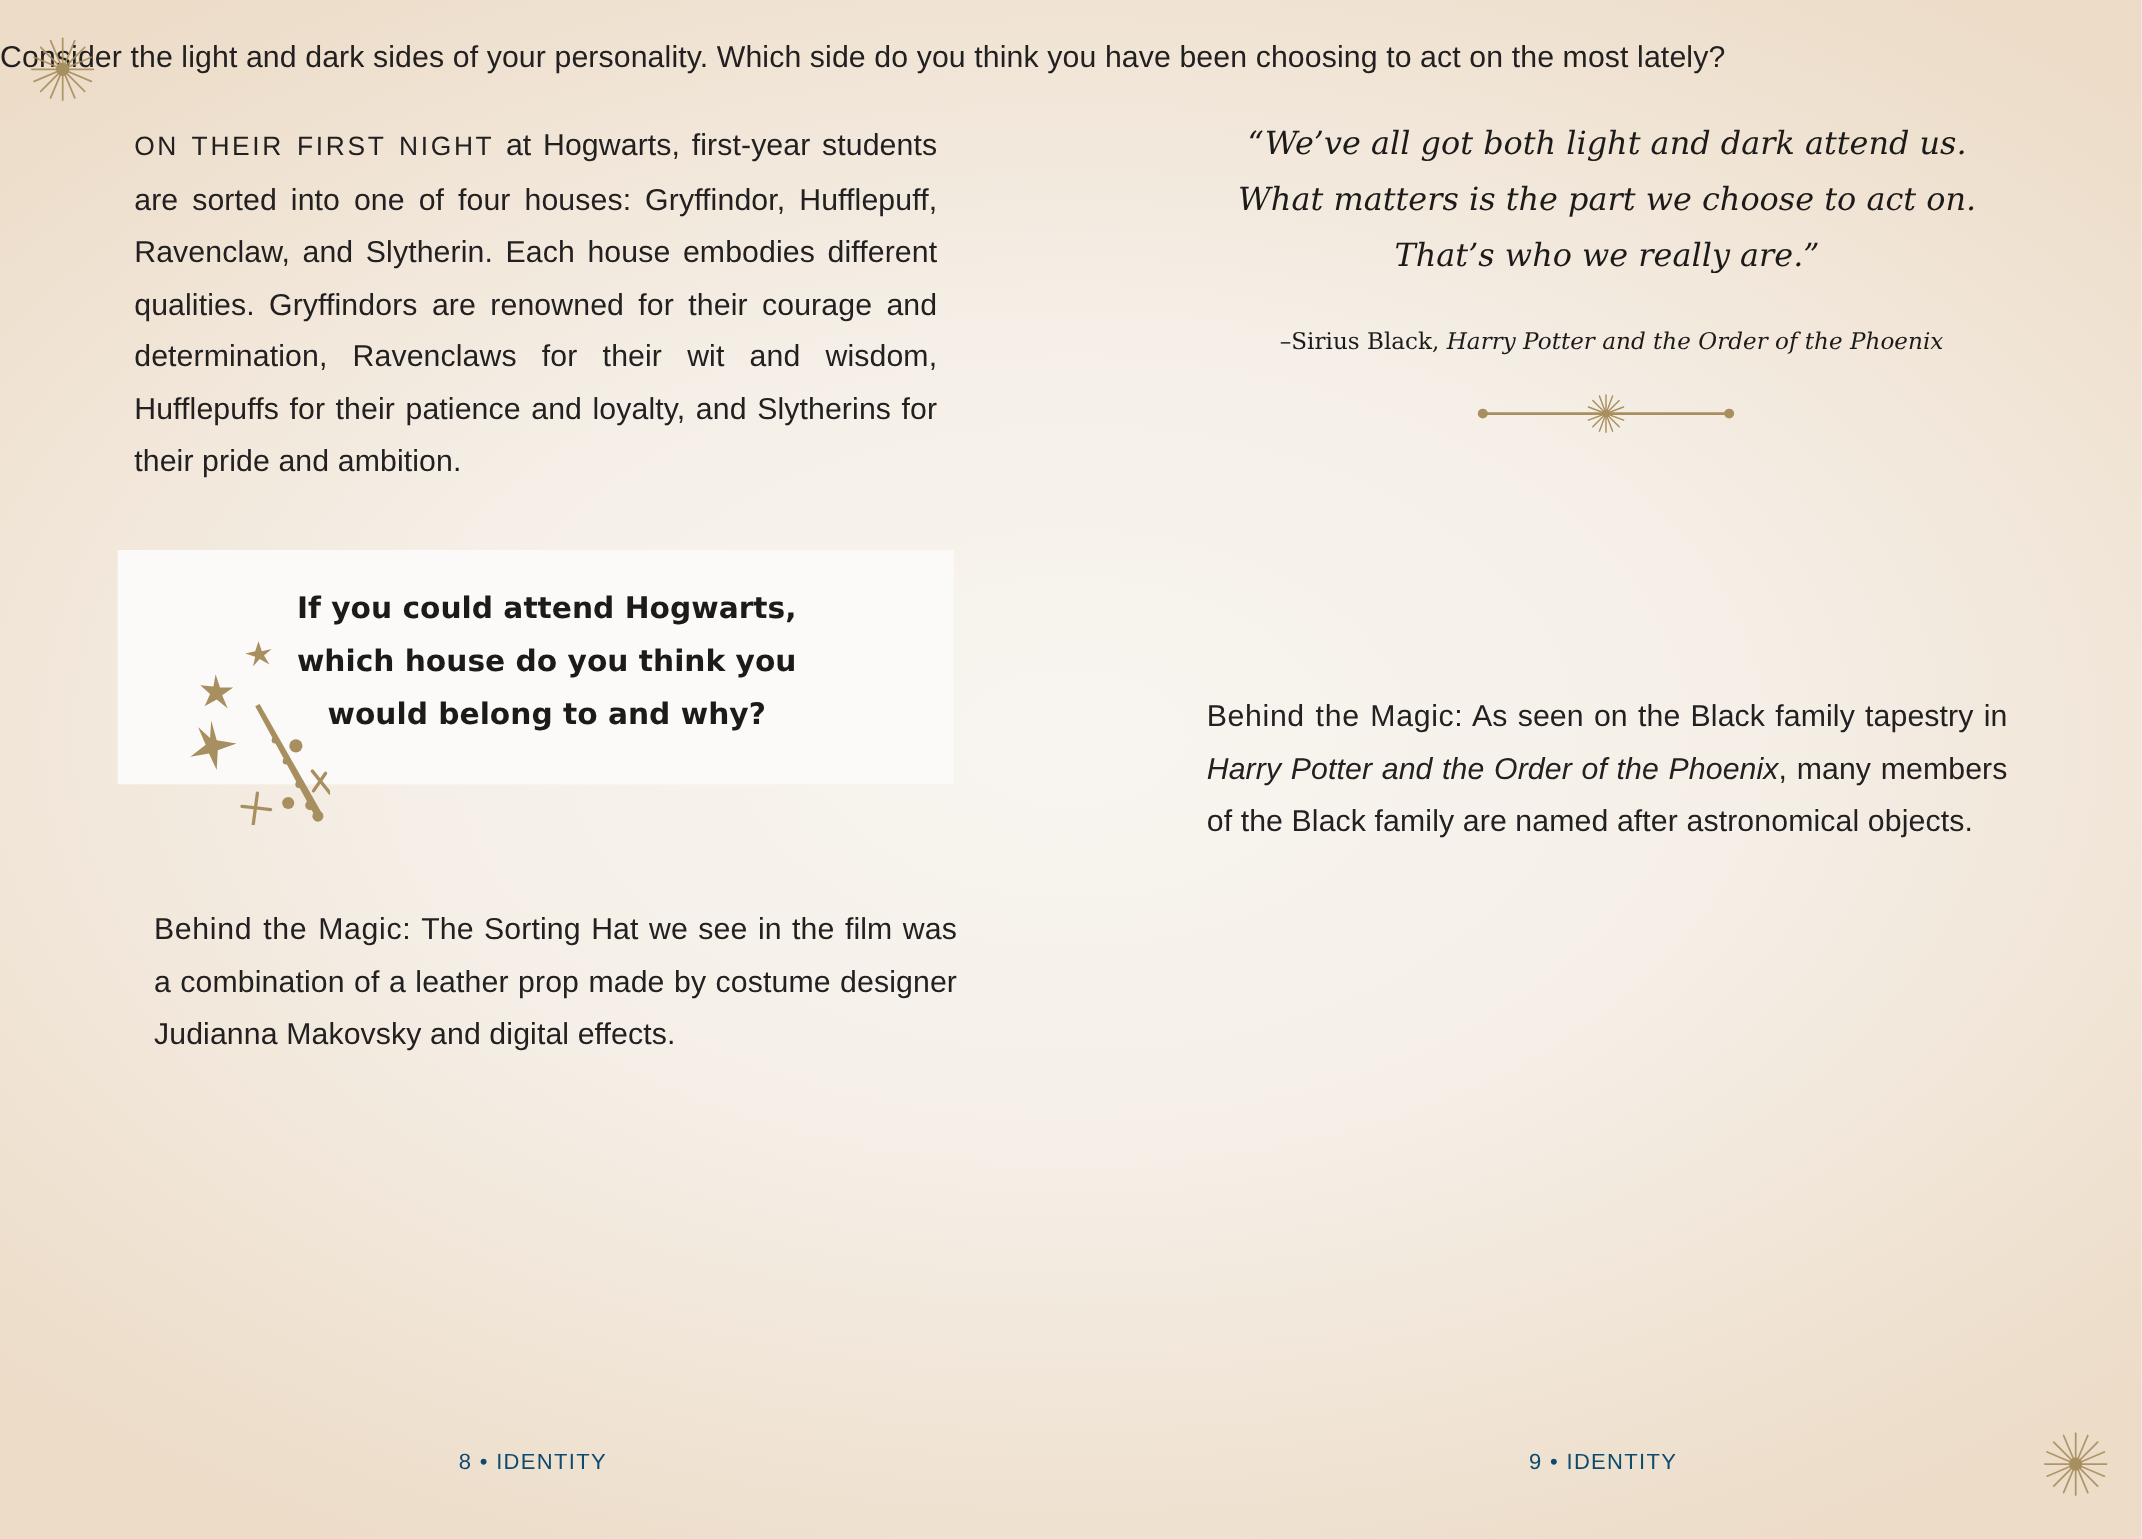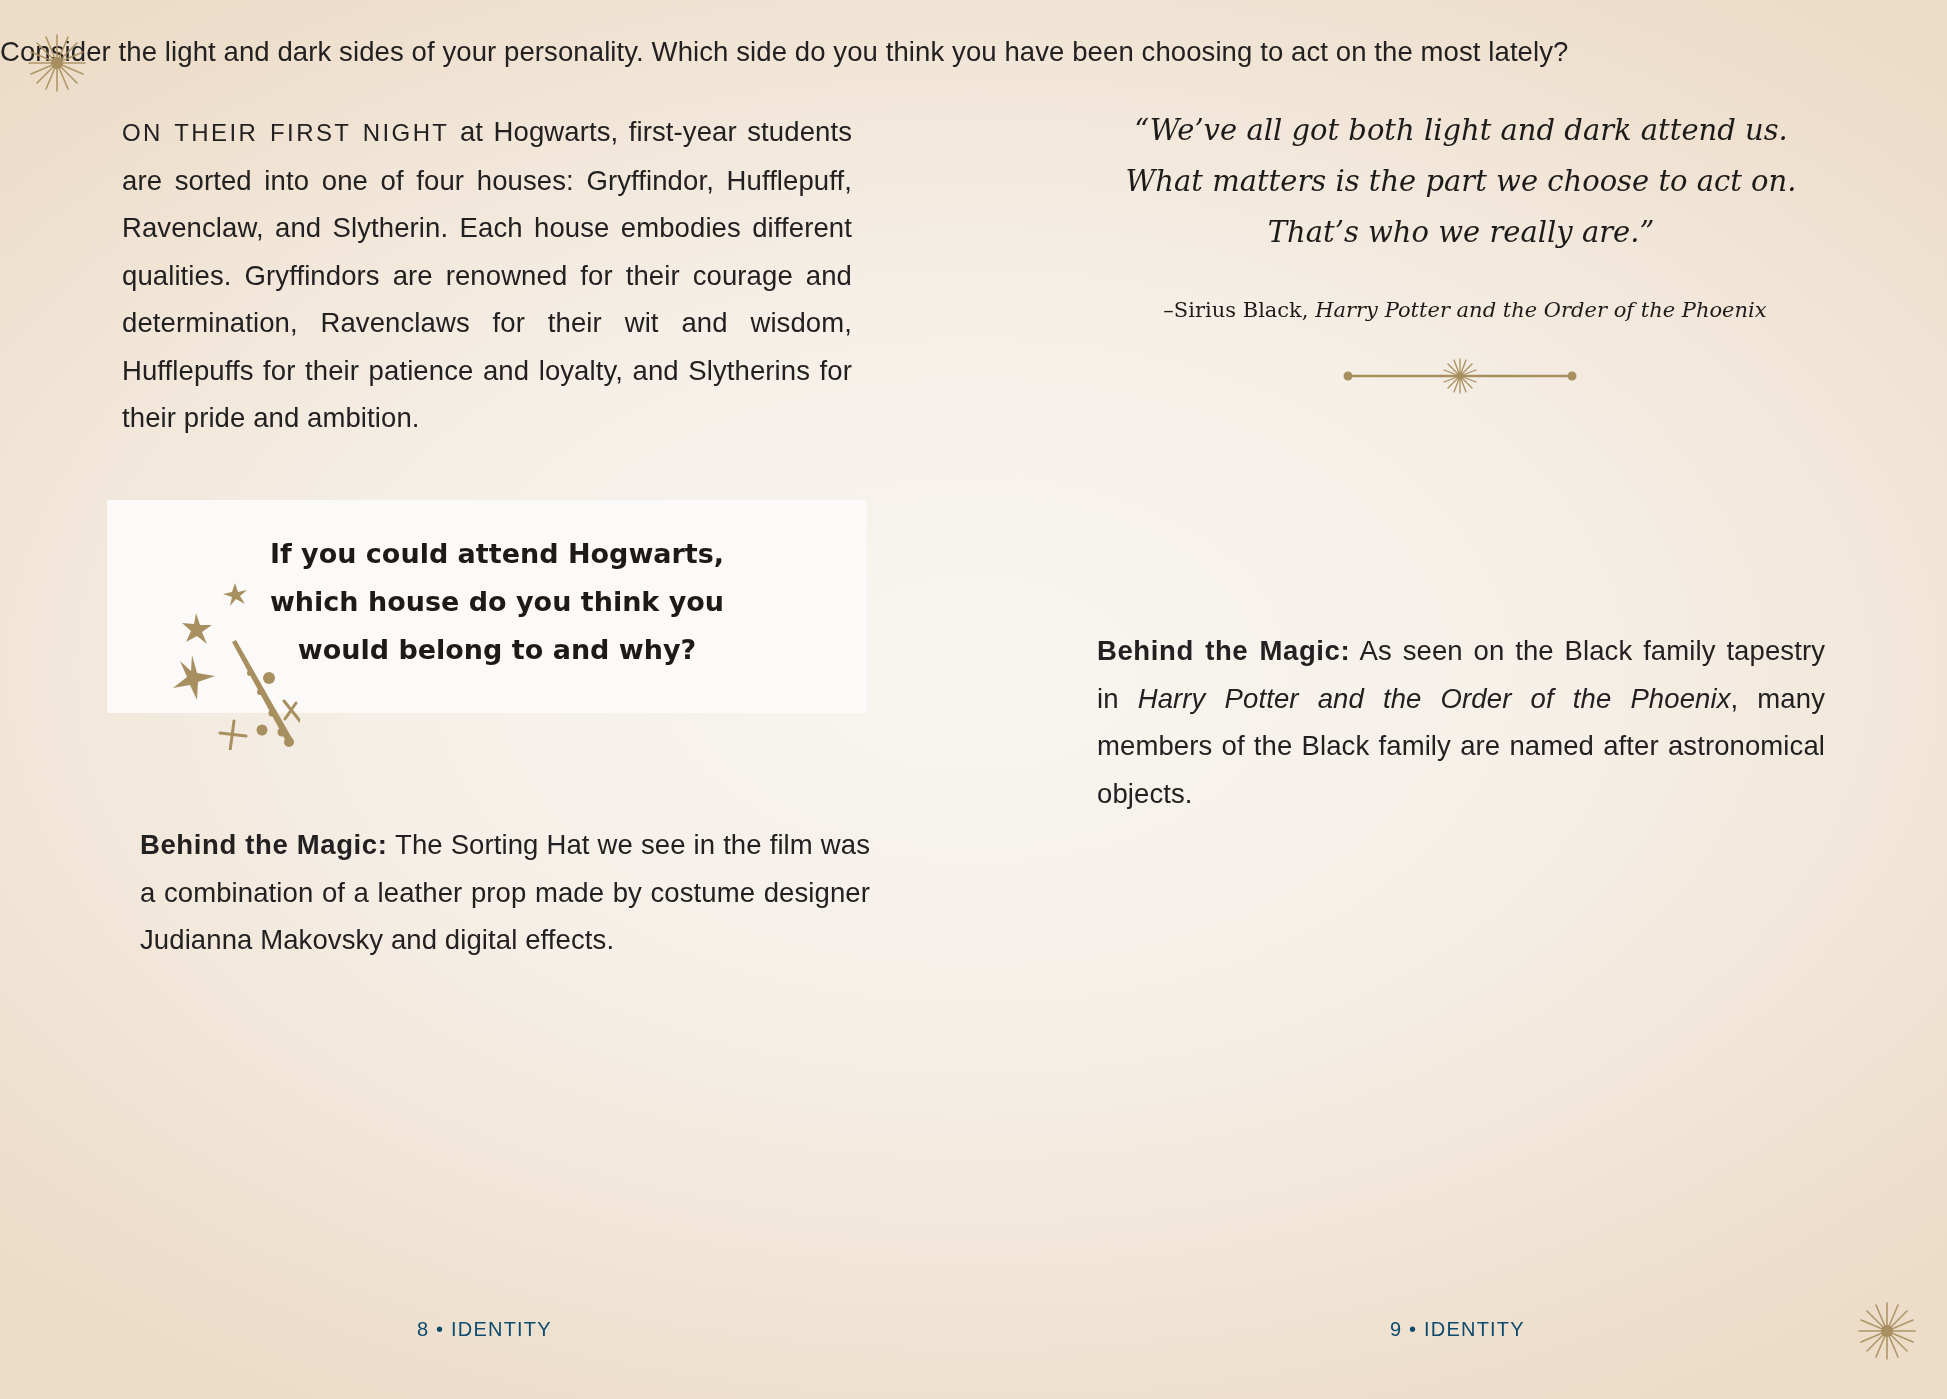--- a/index.html
+++ b/index.html
@@ -14,21 +14,21 @@
   .page.left { left: 0; }
   .page.right { left: 974px; }
 
   .body-text {
     font-family: "Liberation Sans", sans-serif;
     font-size: 27.5px; line-height: 47.5px;
     text-align: justify; color: #222020;
     letter-spacing: 0.1px;
   }
   .smallcaps { letter-spacing: 2.4px; font-size: 24px; }
-  .bold-lead { font-weight: bold; letter-spacing: 0.6px; }
+  .bold-lead { font-weight: normal; letter-spacing: 0.6px; }
 
   .left .intro { position: absolute; left: 122px; top: 108px; width: 730px; margin: 0; }
   .callout {
     position: absolute; left: 107px; top: 500px; width: 760px; height: 213px;
     background: #fbfaf8;
   }
   .callout-text {
     position: absolute; left: 0; right: 0; top: 30px;
     text-align: center;
     font-family: "DejaVu Sans", sans-serif; font-weight: bold;

